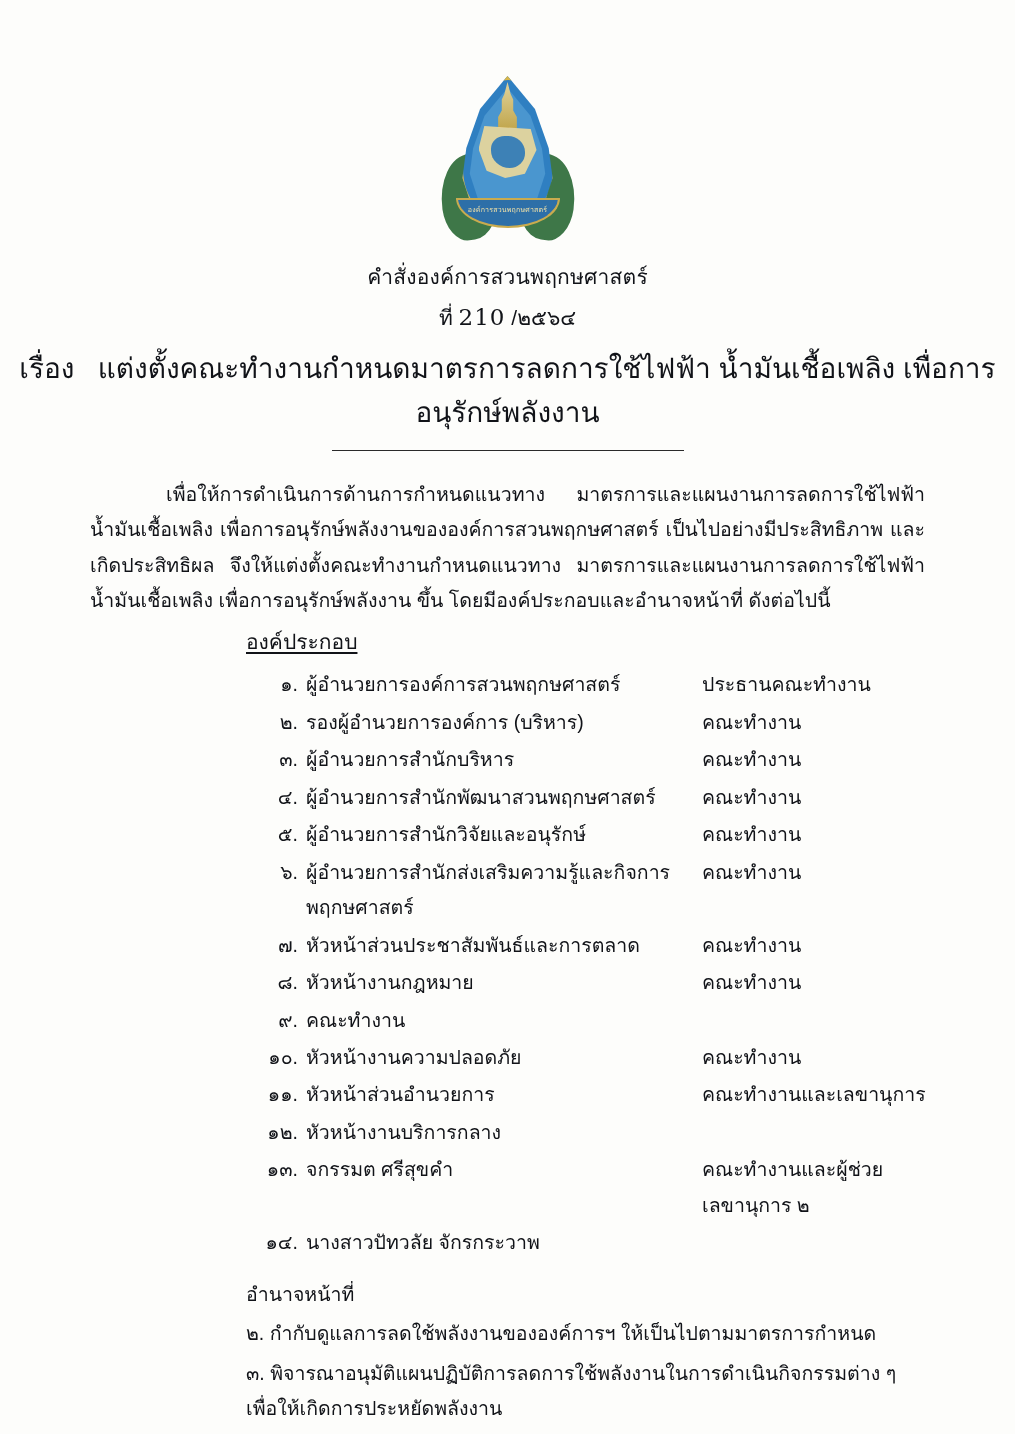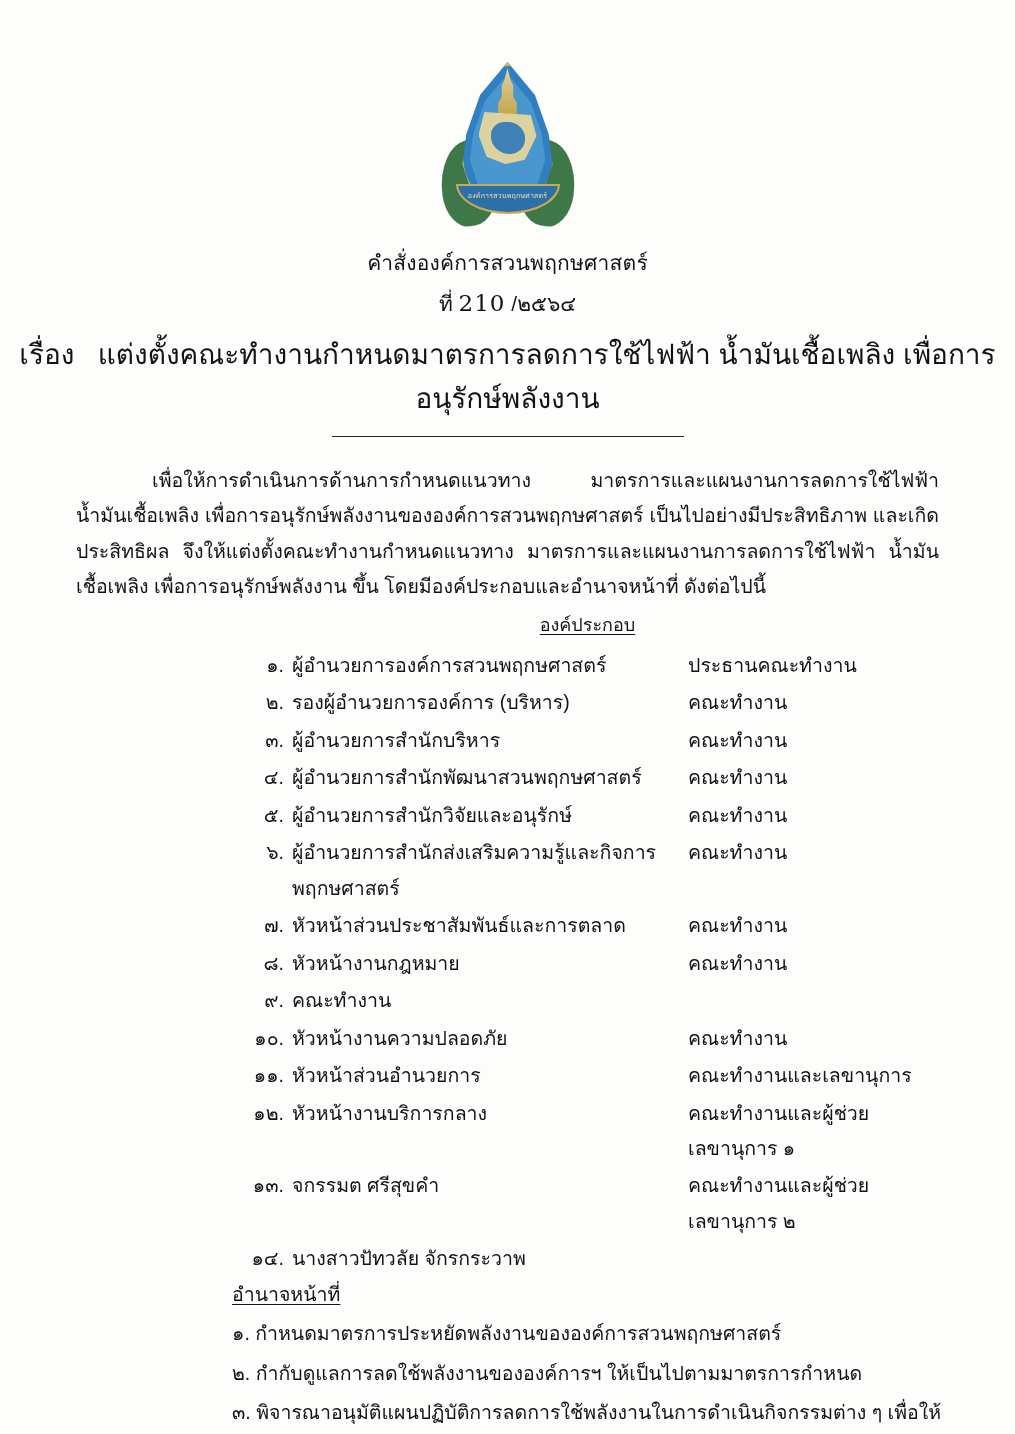--- a/index.html
+++ b/index.html
@@ -14,21 +14,21 @@
     color: #111318;
     position: relative;
     overflow: hidden;
   }
   .page {
     position: relative;
     width: 1015px;
     height: 1434px;
     background: #fdfdfb;
     box-sizing: border-box;
-    padding: 2px;
+    padding: 16px;
   }
 
   
   .emblem-wrap {
     width: 100%;
     display: flex;
     justify-content: center;
     padding-top: 58px;
   }
   .emblem {
@@ -161,24 +161,23 @@
   }
   .intro p {
     margin: 4px;
     text-align: justify;
     text-justify: inter-word;
   }
   .intro .first-indent { text-indent: 76px; }
 
   .section-title {
     margin-left: 160px;
-    font-size: 18px;
+    font-size: 21px;
     text-decoration: underline;
     text-underline-offset: 3px;
-    text-align: center;
   }
 
   .member-list {
     margin: 6px 0 0 0;
     padding: 0;
     list-style: none;
   }
   .member-row {
     display: flex;
     align-items: baseline;
@@ -193,23 +192,23 @@
   }
   .member-row .name {
     flex: 0 0 auto;
     width: 396px;
   }
   .member-row .role {
     flex: 1 1 auto;
   }
 
   .duties-title {
+    margin-top: 16px;
     margin-left: 160px;
     font-size: 19.5px;
-    text-decoration: underline;
     text-underline-offset: 3px;
   }
   .duty {
     margin-top: 4px;
     text-indent: 0;
     padding-left: 160px;
   }
   .duty.wrap {
     padding-left: 160px;
     text-indent: -0px;
@@ -307,33 +306,31 @@
         <span class="role">คณะทำงาน</span>
       </li>
       <li class="member-row">
         <span class="num">๑๑.</span>
         <span class="name">หัวหน้าส่วนอำนวยการ</span>
         <span class="role">คณะทำงานและเลขานุการ</span>
       </li>
       <li class="member-row">
         <span class="num">๑๒.</span>
         <span class="name">หัวหน้างานบริการกลาง</span>
-        <span class="role">คณะทำงานและผู้ช่วยเลขานุการ ๑</span>
       </li>
       <li class="member-row">
         <span class="num">๑๓.</span>
         <span class="name">จกรรมต  ศรีสุขคำ</span>
         <span class="role">คณะทำงานและผู้ช่วยเลขานุการ ๒</span>
       </li>
       <li class="member-row">
         <span class="num">๑๔.</span>
         <span class="name">นางสาวปัทวลัย  จักรกระวาพ</span>
       </li>
     </ul>
 
     <div class="duties-title">อำนาจหน้าที่</div>
 
-    <div class="duty">๑. กำหนดมาตรการประหยัดพลังงานขององค์การสวนพฤกษศาสตร์</div>
     <div class="duty">๒. กำกับดูแลการลดใช้พลังงานขององค์การฯ ให้เป็นไปตามมาตรการกำหนด</div>
     <div class="duty wrap">๓. พิจารณาอนุมัติแผนปฏิบัติการลดการใช้พลังงานในการดำเนินกิจกรรมต่าง ๆ เพื่อให้เกิดการประหยัดพลังงาน</div>
 
   </div>
 </div>
 
 </body></html>

